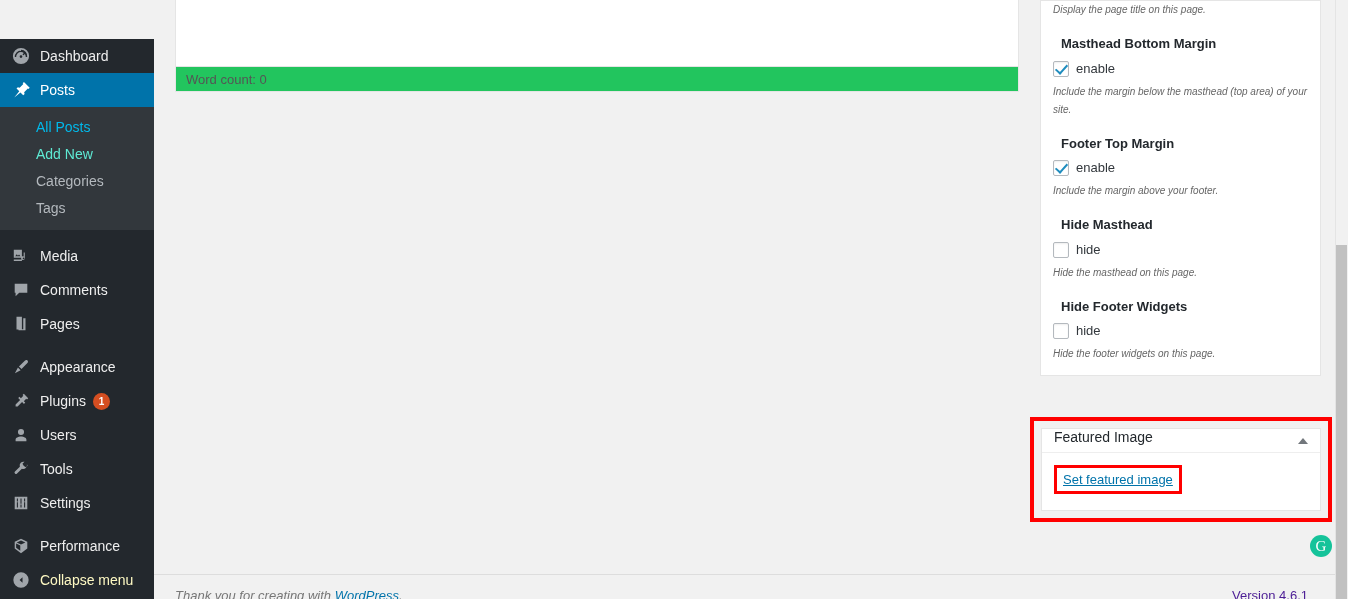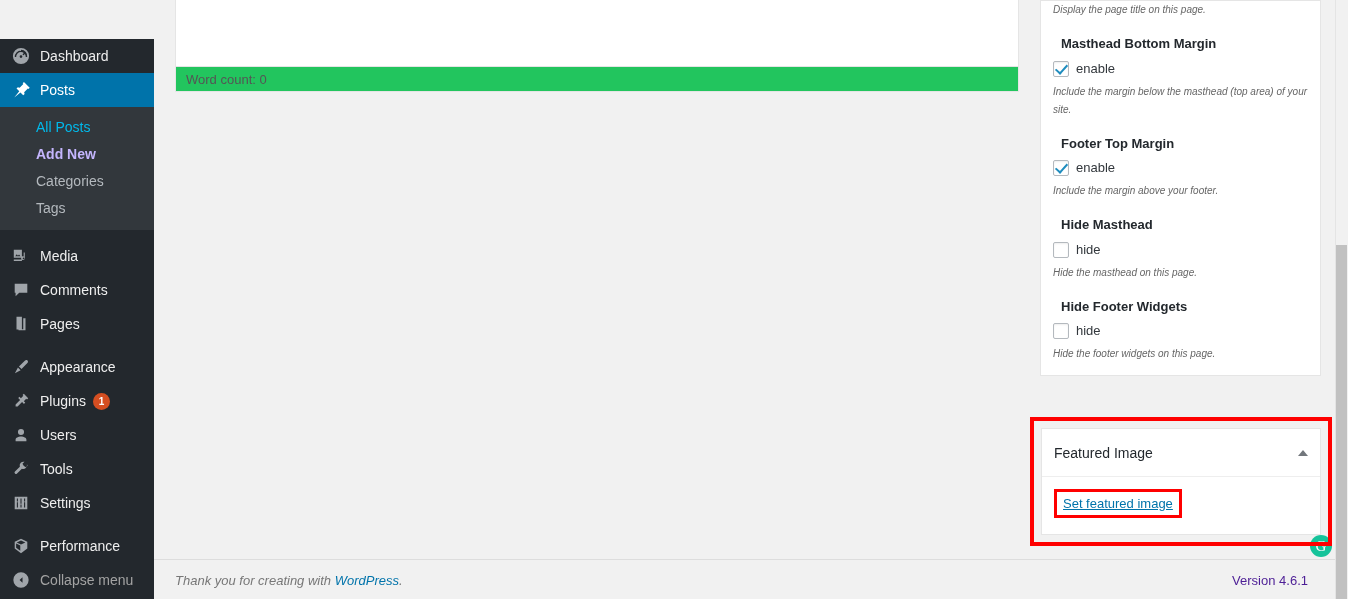--- a/index.html
+++ b/index.html
@@ -56,38 +56,38 @@
   .submenu { background: #32373c; padding: 7px 0 8px; }
   .submenu li {
     list-style: none;
     padding: 5px 0 5px 36px;
     font-size: 14px;
     line-height: 17px;
     color: #b4b9be;
     cursor: pointer;
   }
   .submenu li.cur-link { color: #00b9eb; }
-  .submenu li.cur-page { color: #c4b5fd; font-weight: 700; }
+  .submenu li.cur-page { color: #5eead4; font-weight: 400; }
 
   .menu-sep { height: 9px; }
 
   .badge {
     display: inline-flex; align-items: center; justify-content: center;
     min-width: 17px; height: 17px;
     margin-left: 7px;
     padding: 0 4px;
     border-radius: 10px;
     background: #d54e21;
     color: #fff;
     font-size: 10px;
     font-weight: 600;
     line-height: 17px;
   }
 
-  .collapse-item { color: #a3a3a3; }
+  .collapse-item { color: #fef9c3; }
 
   
   #wpbody {
     position: absolute; left: 154px; top: 0; right: 0; bottom: 0;
     background: #f1f1f1;
   }
 
   
   #postdivrich {
     position: absolute;
@@ -117,21 +117,21 @@
     font-size: 15px;
     font-family: "Liberation Serif", serif;
     line-height: 1;
     cursor: pointer;
   }
 
   
   #wpfooter {
     position: absolute;
     left: 0; right: 0; bottom: 0;
-    height: 40px;
+    height: 25px;
     border-top: 1px solid #dddddd;
     font-size: 13px;
     color: #777;
   }
   #footer-left {
     position: absolute; left: 21px; top: 13px;
     font-style: italic;
   }
   #footer-left a { color: #0073aa; text-decoration: none; }
   #footer-right {
@@ -195,23 +195,23 @@
   #featured-wrap {
     position: absolute;
     right: 16px; top: 417px;
     width: 302px;
     border: 4px solid #ff0000;
     padding: 7px;
     background: transparent;
   }
   .pb-header {
     position: relative;
-    height: 48px;
+    height: 24px;
     border-bottom: 1px solid #eee;
-    display: flex; align-items: center;
+    display: flex; align-items: flex-start;
     padding: 0 12px;
     cursor: pointer;
   }
   .pb-title {
     font-size: 14px;
     font-weight: 400;
     color: #23282d;
   }
   .toggle-arrow {
     position: absolute;

